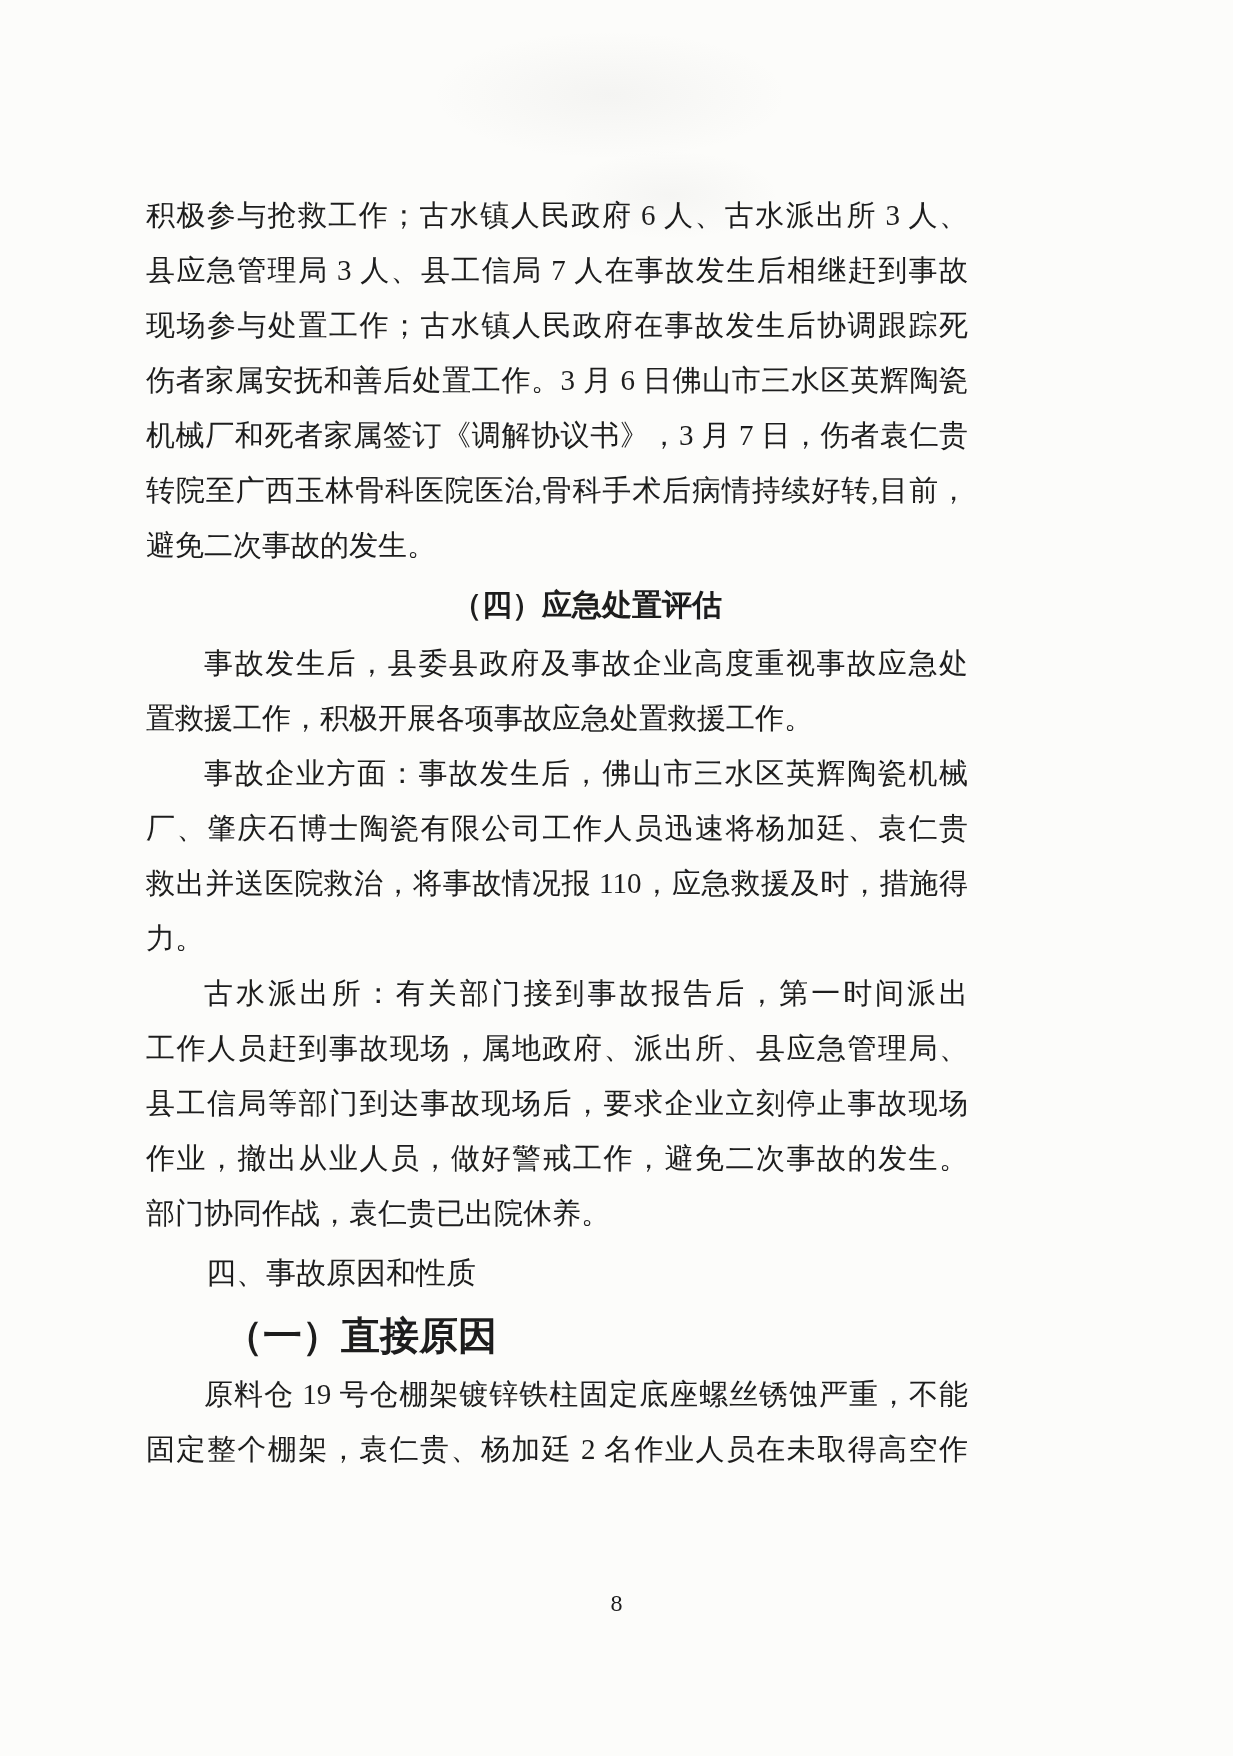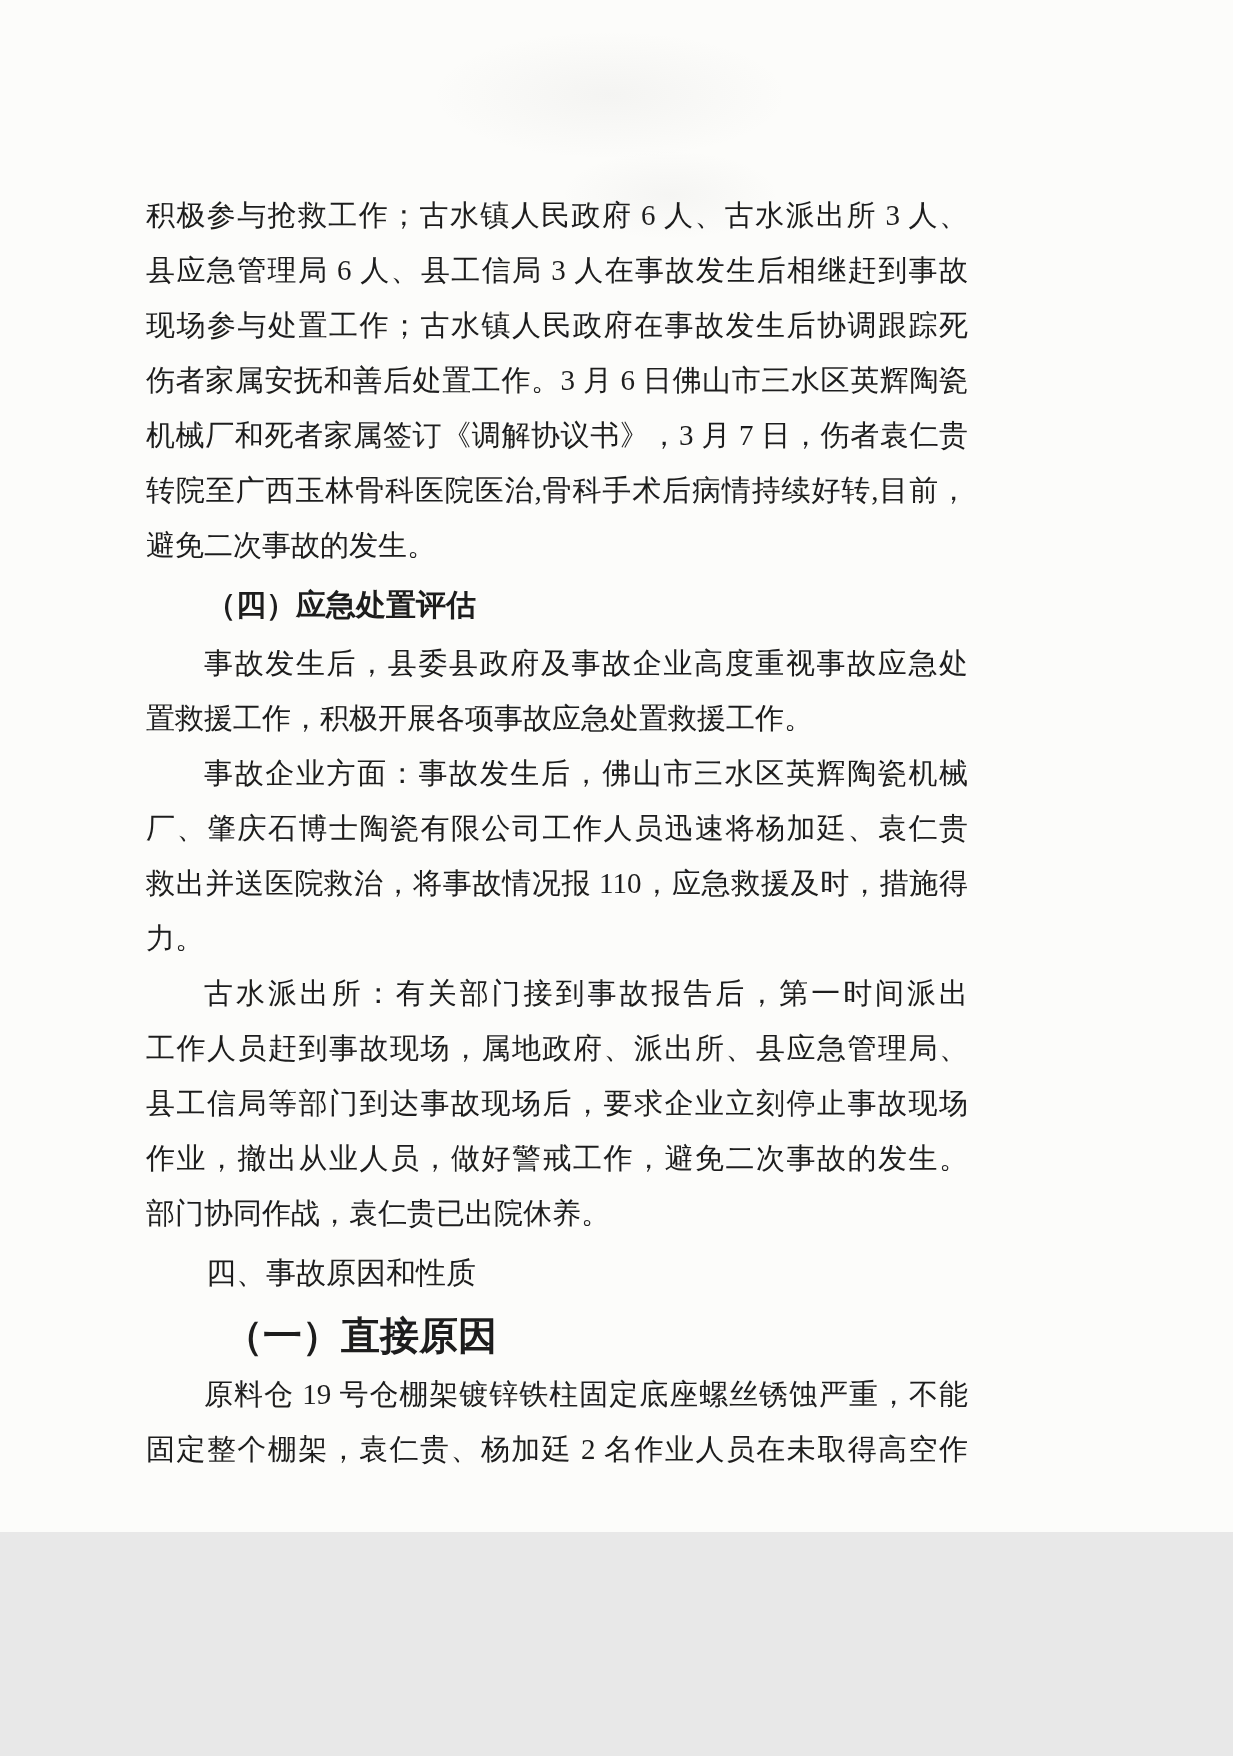--- a/index.html
+++ b/index.html
@@ -3,21 +3,21 @@
 <meta charset="utf-8">
 <style>
   html, body {
     margin: 0;
     padding: 0;
     background: #e8e8e8;
   }
   .page {
     position: relative;
     width: 1233px;
-    height: 1532px;
+    height: 1756px;
     margin: 0 auto;
     background: #fcfcfa;
     color: #1d1d1d;
     font-family: "Liberation Serif", "DejaVu Serif", serif;
     overflow: hidden;
   }
   
   .smudge-a {
     position: absolute;
     left: 430px; top: 30px;
@@ -49,21 +49,21 @@
   .j {
     text-align: justify;
     text-align-last: justify;
     text-justify: inter-character;
   }
   
   .ind { text-indent: 2em; }
   
   .hrow { height: 63px; line-height: 63px; }
   
-  .hk { font-weight: 600; font-size: 30px; }
+  .hk { font-weight: 600; font-size: 30px; text-align: center; }
   
   .hh {
     font-family: "Liberation Sans", "DejaVu Sans", sans-serif;
     font-weight: 400;
     font-size: 30px;
   }
   
   .hkb { font-weight: 700; font-size: 39px; }
   .footer {
     position: absolute;
@@ -81,21 +81,21 @@
 <body>
 
 <div class="page">
 
   <div class="smudge-a"></div>
   <div class="smudge-b"></div>
 
   <div class="content">
 
     <div class="line j">积极参与抢救工作；古水镇人民政府 6 人、古水派出所 3 人、</div>
-    <div class="line j">县应急管理局 6 人、县工信局 3 人在事故发生后相继赶到事故</div>
+    <div class="line j">县应急管理局 3 人、县工信局 7 人在事故发生后相继赶到事故</div>
     <div class="line j">现场参与处置工作；古水镇人民政府在事故发生后协调跟踪死</div>
     <div class="line j">伤者家属安抚和善后处置工作。3 月 6 日佛山市三水区英辉陶瓷</div>
     <div class="line j">机械厂和死者家属签订《调解协议书》，3 月 7 日，伤者袁仁贵</div>
     <div class="line j">转院至广西玉林骨科医院医治,骨科手术后病情持续好转,目前，</div>
     <div class="line">避免二次事故的发生。</div>
 
     <div class="line hrow hk ind">（四）应急处置评估</div>
 
     <div class="line j ind">事故发生后，县委县政府及事故企业高度重视事故应急处</div>
     <div class="line">置救援工作，积极开展各项事故应急处置救援工作。</div>

